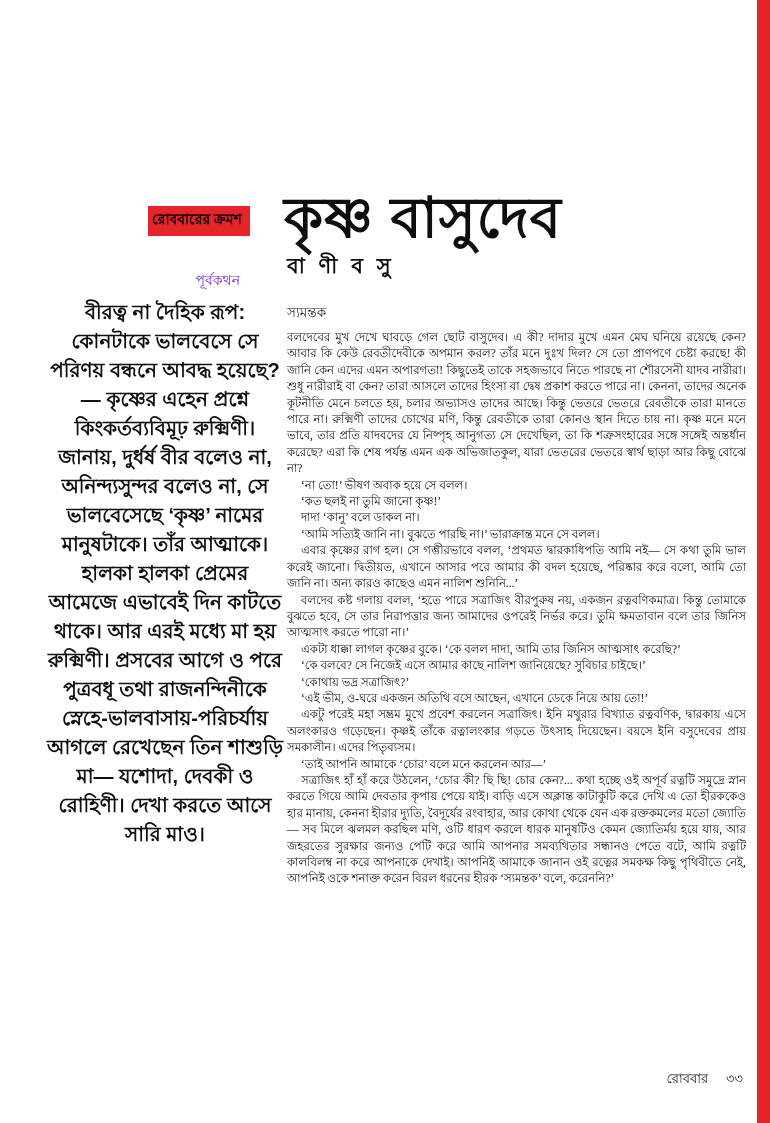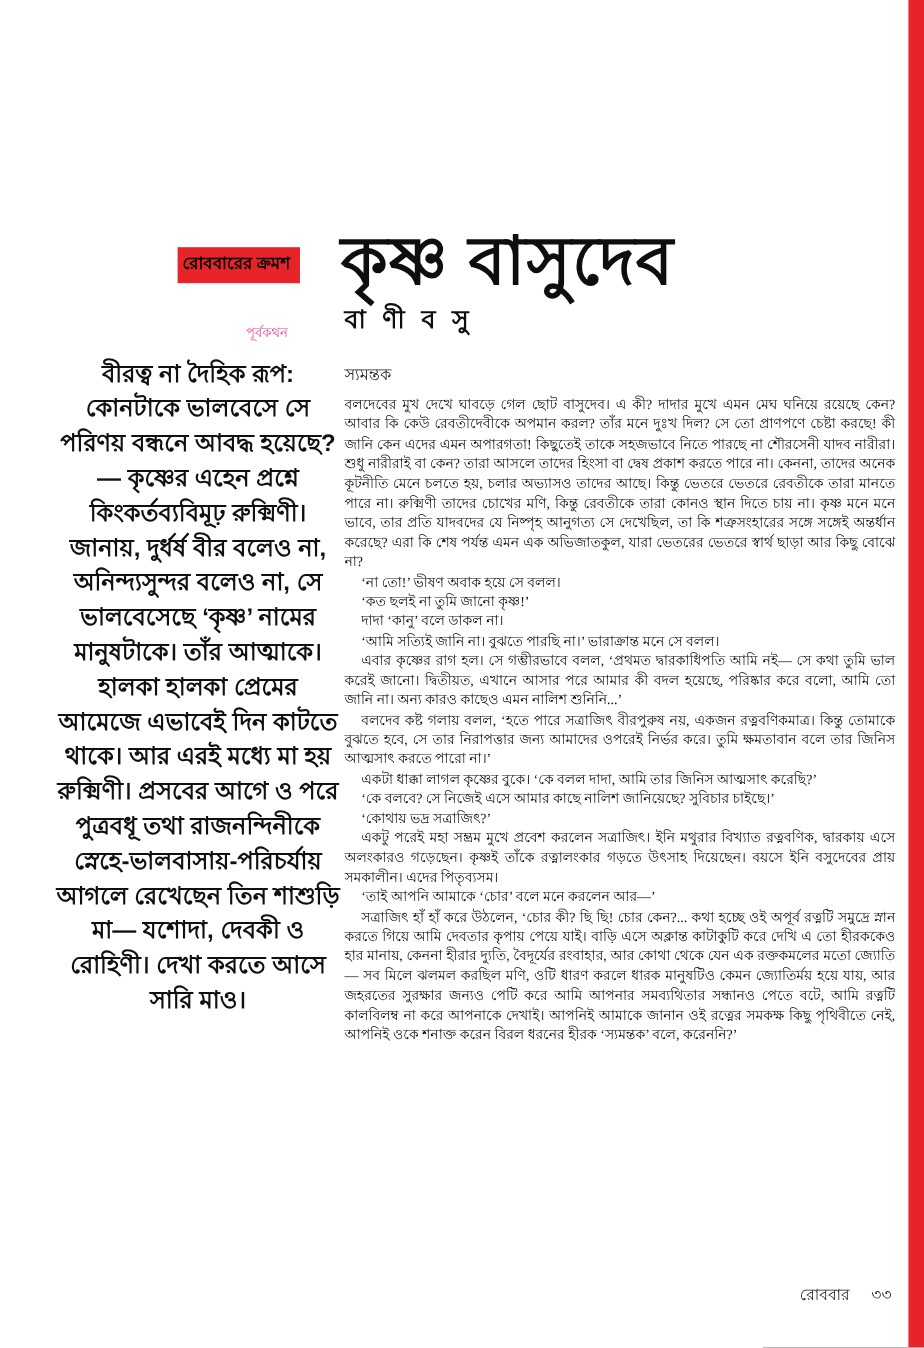--- a/index.html
+++ b/index.html
@@ -30,21 +30,21 @@
     position:absolute; left:284px; top:146px;
     font-family:"Liberation Sans", sans-serif;
     font-size:56px; font-weight:900;
     line-height:1.2; color:#0e0e0e;
     letter-spacing:1px;
     white-space:nowrap;
     text-align:center;
   }
   .recap-label {
     position:absolute; left:110px; top:269px; width:130px;
-    text-align:right; font-size:11px; color:#ec4899;
+    text-align:right; font-size:14px; color:#6d28d9;
   }
   .author-name {
     position:absolute; left:287px; top:250px;
     font-family:"Liberation Sans", sans-serif;
     font-size:21px; font-weight:bold;
     letter-spacing:4px; color:#0e0e0e;
     white-space:nowrap;
   }
   .story-subtitle {
     position:absolute; left:287px; top:302px;
@@ -94,20 +94,21 @@
     <p class="no-indent">বলদেবের মুখ দেখে ঘাবড়ে গেল ছোট বাসুদেব। এ কী? দাদার মুখে এমন মেঘ ঘনিয়ে রয়েছে কেন? আবার কি কেউ রেবতীদেবীকে অপমান করল? তাঁর মনে দুঃখ দিল? সে তো প্রাণপণে চেষ্টা করছে! কী জানি কেন এদের এমন অপারগতা! কিছুতেই তাকে সহজভাবে নিতে পারছে না শৌরসেনী যাদব নারীরা। শুধু নারীরাই বা কেন? তারা আসলে তাদের হিংসা বা দ্বেষ প্রকাশ করতে পারে না। কেননা, তাদের অনেক কূটনীতি মেনে চলতে হয়, চলার অভ্যাসও তাদের আছে। কিন্তু ভেতরে ভেতরে রেবতীকে তারা মানতে পারে না। রুক্মিণী তাদের চোখের মণি, কিন্তু রেবতীকে তারা কোনও স্থান দিতে চায় না। কৃষ্ণ মনে মনে ভাবে, তার প্রতি যাদবদের যে নিষ্পৃহ আনুগত্য সে দেখেছিল, তা কি শত্রুসংহারের সঙ্গে সঙ্গেই অন্তর্ধান করেছে? এরা কি শেষ পর্যন্ত এমন এক অভিজাতকুল, যারা ভেতরের ভেতরে স্বার্থ ছাড়া আর কিছু বোঝে না?</p>
     <p>‘না তো!’ ভীষণ অবাক হয়ে সে বলল।</p>
     <p>‘কত ছলই না তুমি জানো কৃষ্ণ!’</p>
     <p>দাদা ‘কানু’ বলে ডাকল না।</p>
     <p>‘আমি সত্যিই জানি না। বুঝতে পারছি না।’ ভারাক্রান্ত মনে সে বলল।</p>
     <p>এবার কৃষ্ণের রাগ হল। সে গম্ভীরভাবে বলল, ‘প্রথমত দ্বারকাধিপতি আমি নই— সে কথা তুমি ভাল করেই জানো। দ্বিতীয়ত, এখানে আসার পরে আমার কী বদল হয়েছে, পরিষ্কার করে বলো, আমি তো জানি না। অন্য কারও কাছেও এমন নালিশ শুনিনি...’</p>
     <p>বলদেব কষ্ট গলায় বলল, ‘হতে পারে সত্রাজিৎ বীরপুরুষ নয়, একজন রত্নবণিকমাত্র। কিন্তু তোমাকে বুঝতে হবে, সে তার নিরাপত্তার জন্য আমাদের ওপরেই নির্ভর করে। তুমি ক্ষমতাবান বলে তার জিনিস আত্মসাৎ করতে পারো না।’</p>
     <p>একটা ধাক্কা লাগল কৃষ্ণের বুকে। ‘কে বলল দাদা, আমি তার জিনিস আত্মসাৎ করেছি?’</p>
     <p>‘কে বলবে? সে নিজেই এসে আমার কাছে নালিশ জানিয়েছে? সুবিচার চাইছে।’</p>
     <p>‘কোথায় ভদ্র সত্রাজিৎ?’</p>
+    <p>‘এই ভীম, ও-ঘরে একজন অতিথি বসে আছেন, এখানে ডেকে নিয়ে আয় তো!’</p>
     <p>একটু পরেই মহা সম্ভ্রম মুখে প্রবেশ করলেন সত্রাজিৎ। ইনি মথুরার বিখ্যাত রত্নবণিক, দ্বারকায় এসে অলংকারও গড়েছেন। কৃষ্ণই তাঁকে রত্নালংকার গড়তে উৎসাহ দিয়েছেন। বয়সে ইনি বসুদেবের প্রায় সমকালীন। এদের পিতৃব্যসম।</p>
     <p>‘তাই আপনি আমাকে ‘চোর’ বলে মনে করলেন আর—’</p>
     <p>সত্রাজিৎ হাঁ হাঁ করে উঠলেন, ‘চোর কী? ছি ছি! চোর কেন?... কথা হচ্ছে ওই অপূর্ব রত্নটি সমুদ্রে স্নান করতে গিয়ে আমি দেবতার কৃপায় পেয়ে যাই। বাড়ি এসে অক্লান্ত কাটাকুটি করে দেখি এ তো হীরককেও হার মানায়, কেননা হীরার দ্যুতি, বৈদূর্যের রংবাহার, আর কোথা থেকে যেন এক রক্তকমলের মতো জ্যোতি— সব মিলে ঝলমল করছিল মণি, ওটি ধারণ করলে ধারক মানুষটিও কেমন জ্যোতির্ময় হয়ে যায়, আর জহরতের সুরক্ষার জন্যও পেটি করে আমি আপনার সমব্যথিতার সন্ধানও পেতে বটে, আমি রত্নটি কালবিলম্ব না করে আপনাকে দেখাই। আপনিই আমাকে জানান ওই রত্নের সমকক্ষ কিছু পৃথিবীতে নেই, আপনিই ওকে শনাক্ত করেন বিরল ধরনের হীরক ‘স্যমন্তক’ বলে, করেননি?’</p>
   </div>
 
   <div class="page-footer">
     <span>রোববার</span><span class="page-number">৩৩</span>
   </div>
 
 </div>

